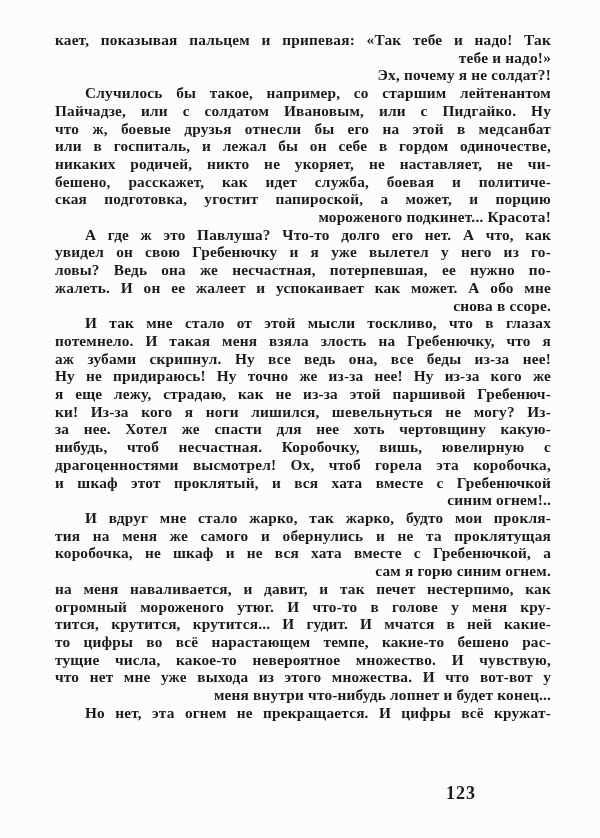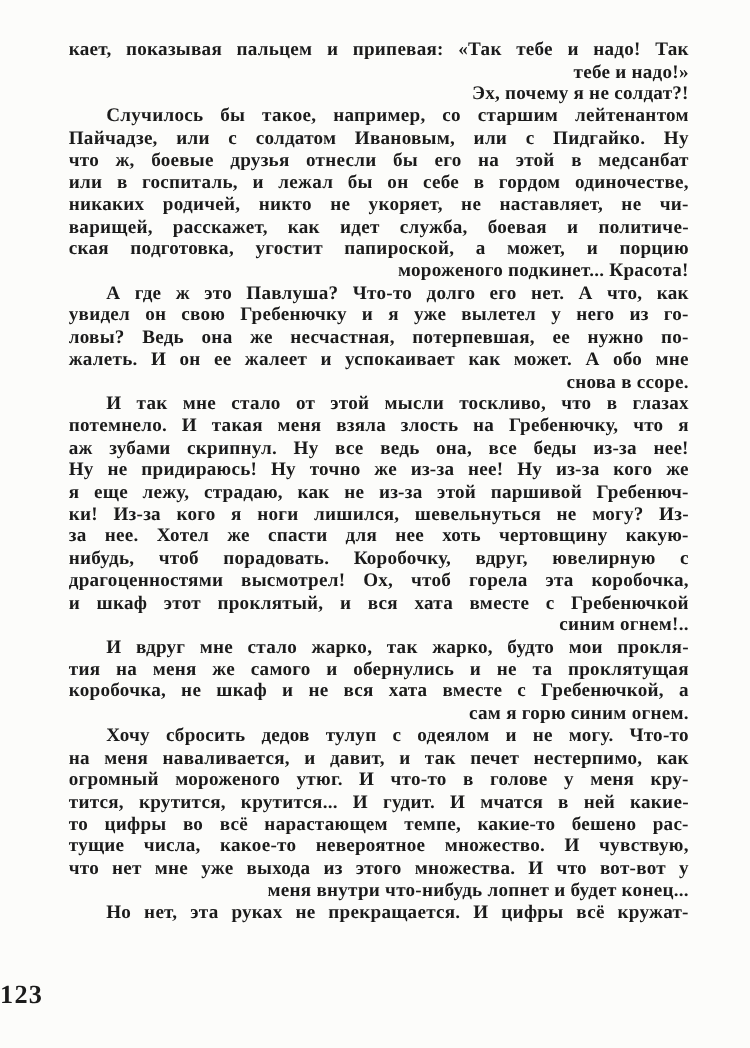--- a/index.html
+++ b/index.html
@@ -40,65 +40,64 @@
     text-justify: inter-word;
   }
   .line.ind {
     padding-left: 30px;
   }
   .page-number {
     position: absolute;
     top: 783px;
     left: 0;
     width: 476px;
-    text-align: left;
-    font-size: 21px;
+    text-align: right;
+    font-size: 18px;
     letter-spacing: 1px;
   }
 </style>
 </head>
 <body style="--paper: #fcfcfa; --ink: #1b1b1b;">
 
 <div class="page">
   <div class="text-block">
       <div class="line just">кает, показывая пальцем и припевая: «Так тебе и надо! Так</div>
       <div class="line">тебе и надо!»</div>
       <div class="line ind">Эх, почему я не солдат?!</div>
       <div class="line just ind">Случилось бы такое, например, со старшим лейтенантом</div>
       <div class="line just">Пайчадзе, или с солдатом Ивановым, или с Пидгайко. Ну</div>
       <div class="line just">что ж, боевые друзья отнесли бы его на этой в медсанбат</div>
       <div class="line just">или в госпиталь, и лежал бы он себе в гордом одиночестве,</div>
       <div class="line just">никаких родичей, никто не укоряет, не наставляет, не чи-</div>
-      <div class="line just">варищей, расскажет, как идет служба, боевая и политиче-</div>
+      <div class="line just">бешено, расскажет, как идет служба, боевая и политиче-</div>
       <div class="line just">ская подготовка, угостит папироской, а может, и порцию</div>
       <div class="line">мороженого подкинет... Красота!</div>
       <div class="line just ind">А где ж это Павлуша? Что-то долго его нет. А что, как</div>
       <div class="line just">увидел он свою Гребенючку и я уже вылетел у него из го-</div>
       <div class="line just">ловы? Ведь она же несчастная, потерпевшая, ее нужно по-</div>
       <div class="line just">жалеть. И он ее жалеет и успокаивает как может. А обо мне</div>
       <div class="line">снова в ссоре.</div>
       <div class="line just ind">И так мне стало от этой мысли тоскливо, что в глазах</div>
       <div class="line just">потемнело. И такая меня взяла злость на Гребенючку, что я</div>
       <div class="line just">аж зубами скрипнул. Ну все ведь она, все беды из-за нее!</div>
       <div class="line just">Ну не придираюсь! Ну точно же из-за нее! Ну из-за кого же</div>
       <div class="line just">я еще лежу, страдаю, как не из-за этой паршивой Гребенюч-</div>
       <div class="line just">ки! Из-за кого я ноги лишился, шевельнуться не могу? Из-</div>
       <div class="line just">за нее. Хотел же спасти для нее хоть чертовщину какую-</div>
-      <div class="line just">нибудь, чтоб порадовать. Коробочку, вдруг, ювелирную с</div>
+      <div class="line just">нибудь, чтоб несчастная. Коробочку, вишь, ювелирную с</div>
       <div class="line just">драгоценностями высмотрел! Ох, чтоб горела эта коробочка,</div>
       <div class="line just">и шкаф этот проклятый, и вся хата вместе с Гребенючкой</div>
       <div class="line">синим огнем!..</div>
       <div class="line just ind">И вдруг мне стало жарко, так жарко, будто мои прокля-</div>
       <div class="line just">тия на меня же самого и обернулись и не та проклятущая</div>
       <div class="line just">коробочка, не шкаф и не вся хата вместе с Гребенючкой, а</div>
       <div class="line">сам я горю синим огнем.</div>
-      <div class="line just ind">Хочу сбросить дедов тулуп с одеялом и не могу. Что-то</div>
       <div class="line just">на меня наваливается, и давит, и так печет нестерпимо, как</div>
       <div class="line just">огромный мороженого утюг. И что-то в голове у меня кру-</div>
       <div class="line just">тится, крутится, крутится... И гудит. И мчатся в ней какие-</div>
       <div class="line just">то цифры во всё нарастающем темпе, какие-то бешено рас-</div>
       <div class="line just">тущие числа, какое-то невероятное множество. И чувствую,</div>
       <div class="line just">что нет мне уже выхода из этого множества. И что вот-вот у</div>
       <div class="line">меня внутри что-нибудь лопнет и будет конец...</div>
-      <div class="line just ind">Но нет, эта руках не прекращается. И цифры всё кружат-</div>
+      <div class="line just ind">Но нет, эта огнем не прекращается. И цифры всё кружат-</div>
     </div>
   <div class="page-number">123</div>
 </div>
 
 </body></html>

